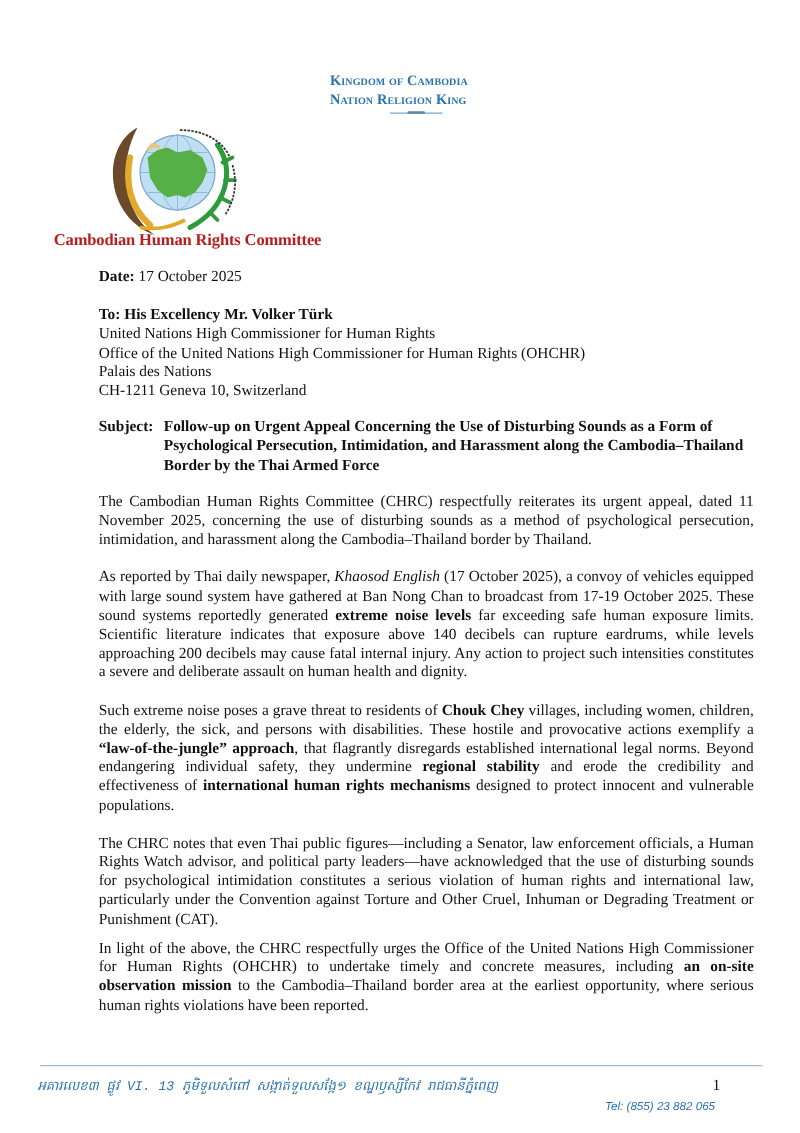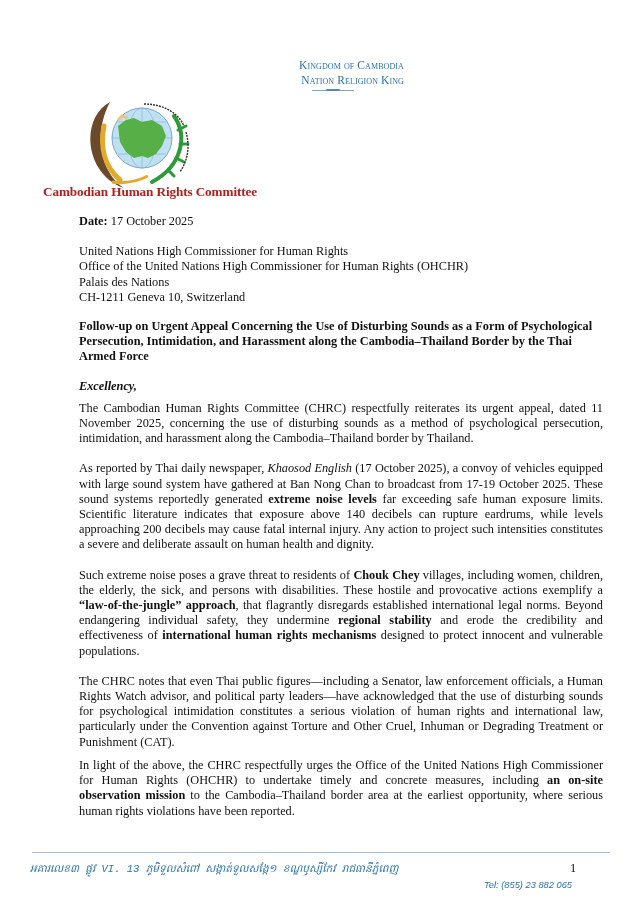--- a/index.html
+++ b/index.html
@@ -1,17 +1,17 @@
 <!DOCTYPE html>
 <html><head>
 <meta charset="utf-8">
 <style>
   html, body { margin: 0; padding: 0; background: #ffffff; }
   body { width: 640px; height: 906px; position: relative; overflow: hidden; font-family: "Liberation Serif", serif; color: #111; }
-  .header-right { position: absolute; left: 264px; top: 58px; width: 140px; text-align: right; color: #2a72b0; font-weight: normal; font-size: 10.5px; line-height: 15px; font-variant: small-caps; letter-spacing: 0.1px; }
+  .header-right { position: absolute; left: 264px; top: 58px; width: 140px; text-align: left; color: #2a72b0; font-weight: bold; font-size: 10.5px; line-height: 15px; font-variant: small-caps; letter-spacing: 0.1px; }
   .header-right .line { font-size: 11.5px; }
   .ornament { position: absolute; left: 312px; top: 90px; width: 42px; height: 2px; }
   .ornament .bar { position: absolute; top: 0; left: 0; width: 42px; height: 1px; background: #7fa6c8; }
   .ornament .mid { position: absolute; top: -1px; left: 14px; width: 14px; height: 2px; background: #5b86ad; border-radius: 1px; }
   .logo { position: absolute; left: 82px; top: 96px; width: 116px; height: 130px; }
   .org-name { position: absolute; left: 43px; top: 184px; color: #b91c1c; font-weight: bold; font-size: 13.2px; letter-spacing: -0.1px; white-space: nowrap; }
   .letter { position: absolute; left: 79px; top: 214px; width: 524px; font-size: 12.3px; line-height: 15.2px; }
   .letter p { margin: 0; }
   .date { margin-bottom: 15px !important; }
   .addressee { margin-bottom: 14px; }
@@ -64,31 +64,32 @@
 </div>
 <div class="org-name">Cambodian Human Rights Committee</div>
 
 <div class="letter">
   <p class="date">
     <b>Date:</b>
     <span>17 October 2025</span>
   </p>
 
   <div class="addressee">
+    <p><b>To: His Excellency Mr. Volker Türk</b></p>
     <p>United Nations High Commissioner for Human Rights</p>
     <p>Office of the United Nations High Commissioner for Human Rights (OHCHR)</p>
     <p>Palais des Nations</p>
     <p>CH-1211 Geneva 10, Switzerland</p>
   </div>
 
   <div class="subject">
+    <div class="label">Subject:</div>
     <div class="text">Follow-up on Urgent Appeal Concerning the Use of Disturbing Sounds as a Form of Psychological Persecution, Intimidation, and Harassment along the Cambodia–Thailand Border by the Thai Armed Force</div>
   </div>
 
-  <p class="salutation">Excellency,</p>
 
   <p class="para">The Cambodian Human Rights Committee (CHRC) respectfully reiterates its urgent appeal, dated 11 November 2025, concerning the use of disturbing sounds as a method of psychological persecution, intimidation, and harassment along the Cambodia–Thailand border by Thailand.</p>
 
   <p class="para">
     <span>As reported by Thai daily newspaper, </span><i>Khaosod English</i><span> (17 October 2025), a convoy of vehicles equipped with large sound system have gathered at Ban Nong Chan to broadcast from 17-19 October 2025. These sound systems reportedly generated </span><b>extreme noise levels</b><span> far exceeding safe human exposure limits. Scientific literature indicates that exposure above 140 decibels can rupture eardrums, while levels approaching 200 decibels may cause fatal internal injury. Any action to project such intensities constitutes a severe and deliberate assault on human health and dignity.</span>
   </p>
 
   <p class="para">
     <span>Such extreme noise poses a grave threat to residents of </span><b>Chouk Chey</b><span> villages, including women, children, the elderly, the sick, and persons with disabilities. These hostile and provocative actions exemplify a </span><b>“law-of-the-jungle” approach</b><span>, that flagrantly disregards established international legal norms. Beyond endangering individual safety, they undermine </span><b>regional stability</b><span> and erode the credibility and effectiveness of </span><b>international human rights mechanisms</b><span> designed to protect innocent and vulnerable populations.</span>
   </p>

